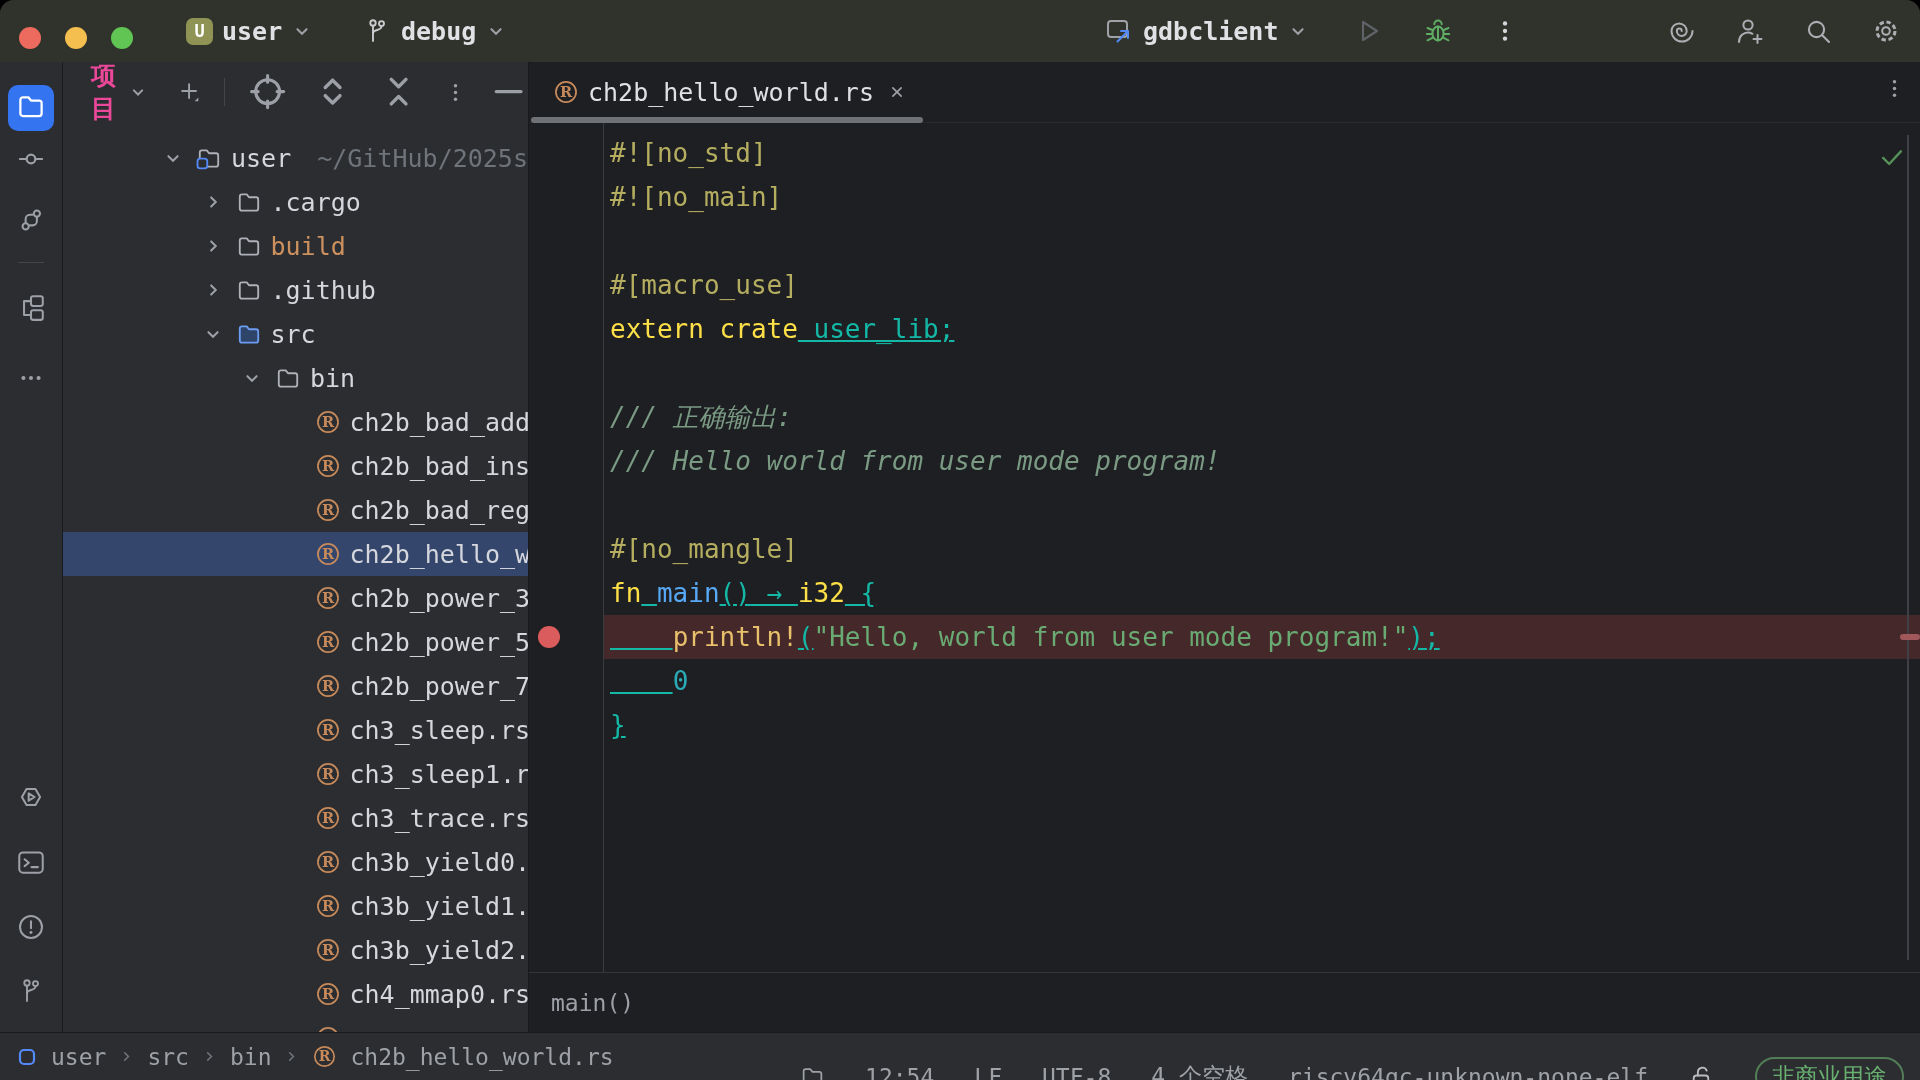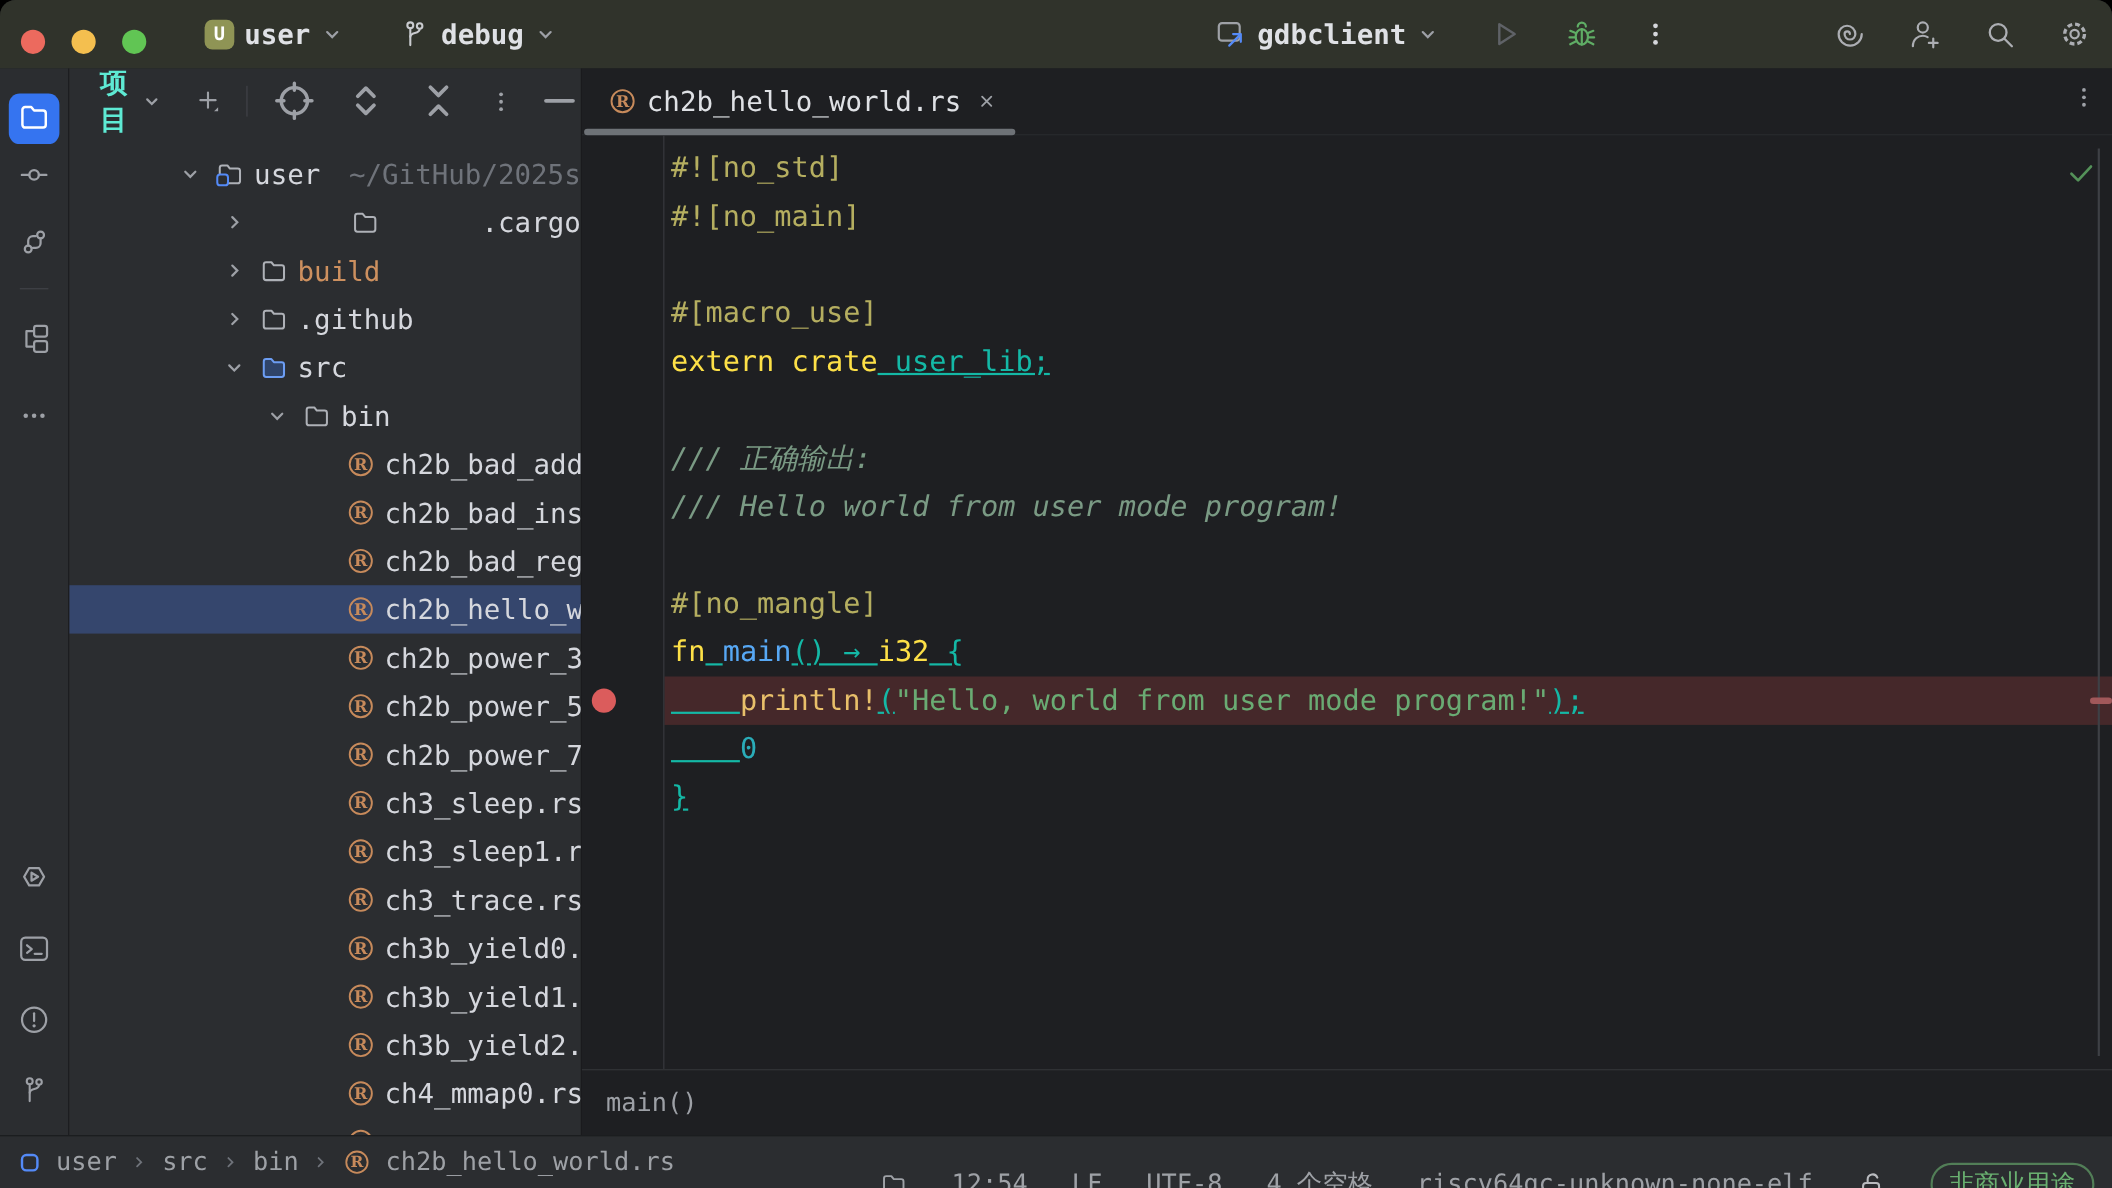--- a/index.html
+++ b/index.html
@@ -23,21 +23,21 @@
   .main{display:flex;height:970px;}
 
   .stripe{width:62px;background:#2B2D30;border-right:1px solid #1A1B1D;display:flex;flex-direction:column;align-items:center;justify-content:space-between;flex:none;}
   .sg{display:flex;flex-direction:column;align-items:center;}
   .stripe-active{width:46px;height:46px;margin-top:23px;border-radius:10px;background:#3574F0;display:flex;align-items:center;justify-content:center;color:#FFFFFF;}
   .s-ic{color:#9DA0A6;display:flex;}
   .sdiv{width:26px;height:1px;background:#43454A;}
 
   .ppanel{width:465px;background:#2B2D30;border-right:1px solid #19191C;display:flex;flex-direction:column;flex:none;}
   .phead{height:60px;display:flex;align-items:center;padding-left:28px;flex:none;color:#9DA0A6;}
-  .ptitle{font-size:25px;font-weight:bold;color:#5eead4;}
+  .ptitle{font-size:25px;font-weight:bold;color:#ec4899;}
   .phead .hic{display:flex;}
   .hdiv{width:1px;height:28px;background:#43454A;margin-left:22px;}
 
   .tree{flex:1;overflow:hidden;padding-top:14px;font-size:25px;color:#D5D7DD;}
   .trow{height:44px;display:flex;align-items:center;white-space:pre;cursor:default;}
   .trow.selected{background:#35466D;}
   .tchev{width:22px;height:22px;flex:none;color:#9DA0A6;display:flex;}
   .ticon{width:26px;height:26px;flex:none;margin-left:12px;display:flex;}
   .tlabel{margin-left:9px;}
   .tlabel.excluded{color:#CD905F;}
@@ -290,21 +290,21 @@
             </svg>
           </span>
       </div>
       <div class="tree" id="tree">
           <div class="trow" style="padding-left: 99px;"><span class="tchev"><svg viewBox="0 0 24 24" width="22" height="22" fill="none" stroke="currentColor" stroke-width="2.2" stroke-linecap="round">
                 <path d="M7 10 l5 5 5-5"></path>
               </svg></span><span class="ticon"><svg viewBox="0 0 24 24" width="26" height="26" fill="none" stroke="#AEB1B7" stroke-width="1.7" stroke-linejoin="round">
                 <path d="M3.5 18 V7 a2 2 0 0 1 2-2 h4.4 l2.1 2.6 h6.5 a2 2 0 0 1 2 2 V18 a2 2 0 0 1 -2 2 h-13 a2 2 0 0 1 -2-2 z"></path>
                 <rect x="1.4" y="12.6" width="9" height="9" rx="2.4" fill="#2B2D30" stroke="#548AF7"></rect>
               </svg></span><span class="tlabel">user</span><span class="thint">~/GitHub/2025s-r</span></div>
-          <div class="trow" style="padding-left: 138.5px; justify-content: space-between;"><span class="tchev"><svg viewBox="0 0 24 24" width="22" height="22" fill="none" stroke="currentColor" stroke-width="2.2" stroke-linecap="round">
+          <div class="trow" style="padding-left: 138.5px;"><span class="tchev"><svg viewBox="0 0 24 24" width="22" height="22" fill="none" stroke="currentColor" stroke-width="2.2" stroke-linecap="round">
                 <path d="M10 7 l5 5 -5 5"></path>
               </svg></span><span class="ticon"><svg viewBox="0 0 24 24" width="26" height="26" fill="none" stroke="#AEB1B7" stroke-width="1.7" stroke-linejoin="round">
                 <path d="M3.5 18 V7 a2 2 0 0 1 2-2 h4.4 l2.1 2.6 h6.5 a2 2 0 0 1 2 2 V18 a2 2 0 0 1 -2 2 h-13 a2 2 0 0 1 -2-2 z"></path>
               </svg></span><span class="tlabel">.cargo</span></div>
           <div class="trow" style="padding-left: 138.5px;"><span class="tchev"><svg viewBox="0 0 24 24" width="22" height="22" fill="none" stroke="currentColor" stroke-width="2.2" stroke-linecap="round">
                 <path d="M10 7 l5 5 -5 5"></path>
               </svg></span><span class="ticon"><svg viewBox="0 0 24 24" width="26" height="26" fill="none" stroke="#AEB1B7" stroke-width="1.7" stroke-linejoin="round">
                 <path d="M3.5 18 V7 a2 2 0 0 1 2-2 h4.4 l2.1 2.6 h6.5 a2 2 0 0 1 2 2 V18 a2 2 0 0 1 -2 2 h-13 a2 2 0 0 1 -2-2 z"></path>
               </svg></span><span class="tlabel excluded">build</span></div>
           <div class="trow" style="padding-left: 138.5px;"><span class="tchev"><svg viewBox="0 0 24 24" width="22" height="22" fill="none" stroke="currentColor" stroke-width="2.2" stroke-linecap="round">

